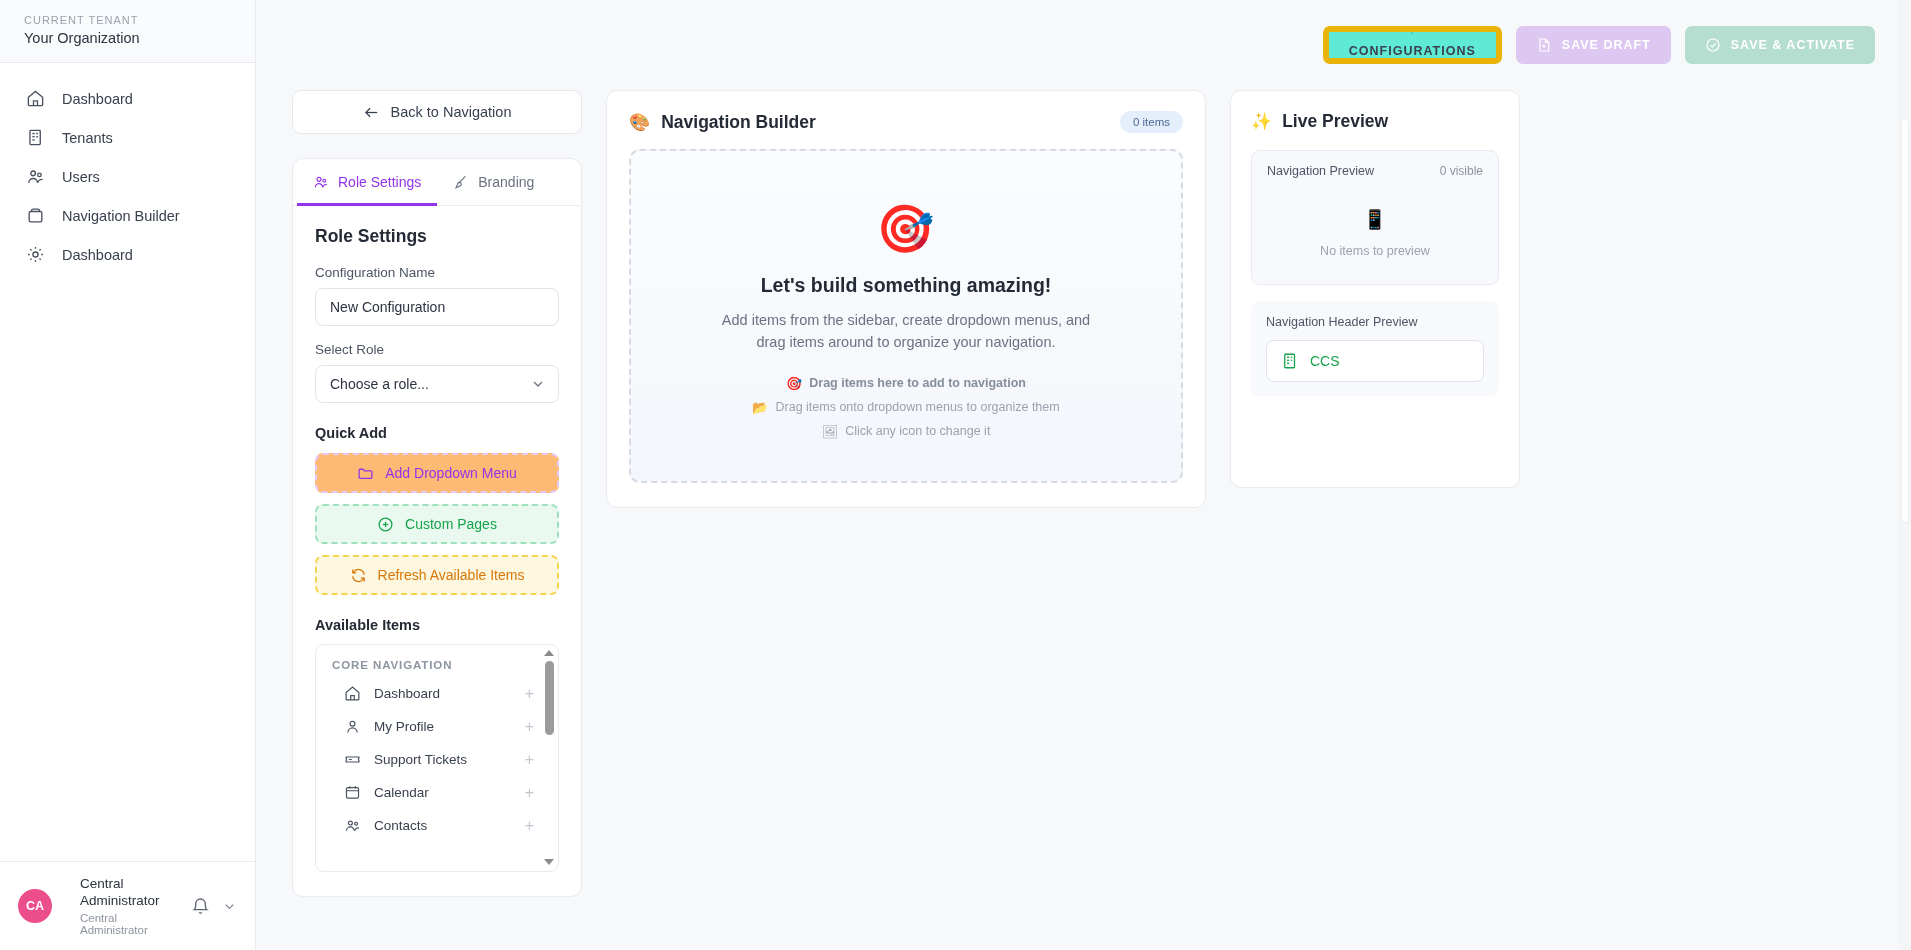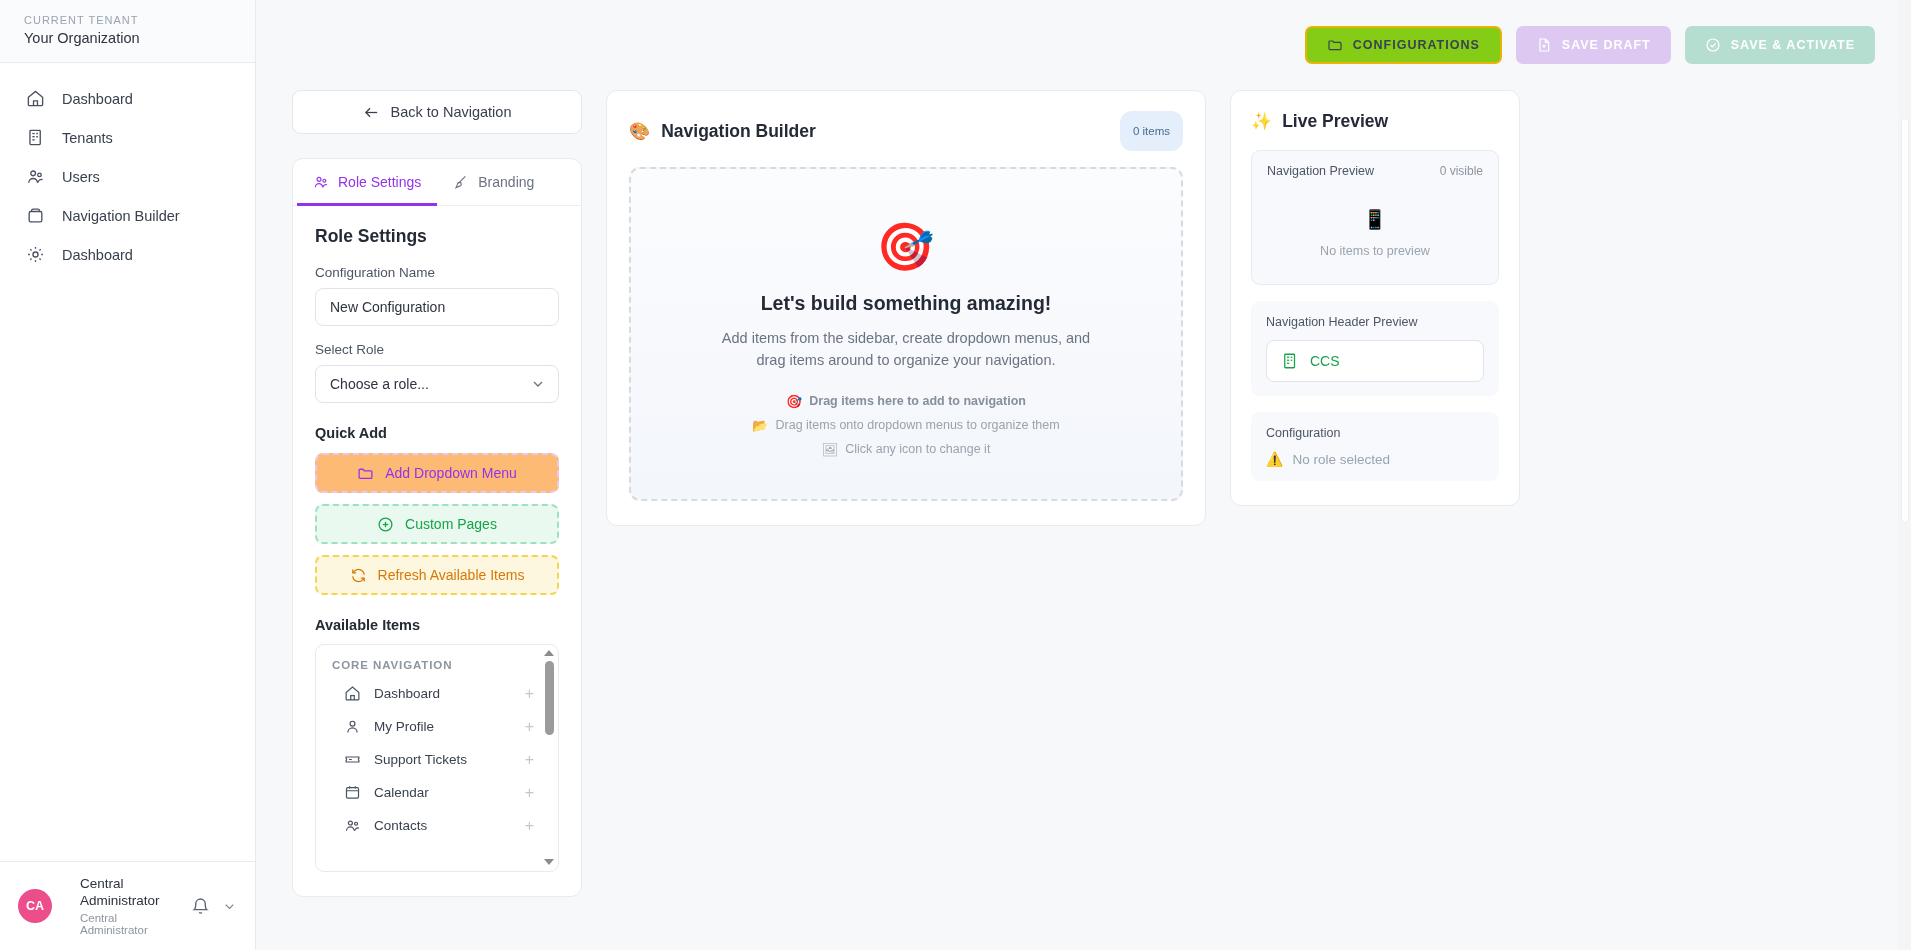--- a/index.html
+++ b/index.html
@@ -66,21 +66,21 @@
     height: 90px; display: flex; align-items: center; justify-content: flex-end;
     padding: 0 36px; gap: 14px;
   }
   .btn {
     height: 38px; border-radius: 7px; display: inline-flex; align-items: center;
     gap: 10px; padding: 0 20px; font-size: 12.5px; font-weight: 700;
     letter-spacing: 1px; cursor: pointer; border: none;
     font-family: "Liberation Sans", sans-serif;
   }
   .btn svg { width: 16px; height: 16px; }
-  .btn-configs { background: #84cc16; color: #3a4252; border: 2px solid #eab308; }
+  .btn-configs { background: #5eead4; color: #3a4252; border: 6px solid #eab308; flex-direction: column; }
   .btn-draft { background: #ddc8f2; color: #ffffff; }
   .btn-activate { background: #b6ded0; color: #ffffff; }
 
   .columns {
     display: flex; gap: 24px; padding: 0 36px; align-items: flex-start;
   }
 
   
   .col-left { width: 290px; flex: 0 0 290px; }
   .back-btn {
@@ -166,21 +166,21 @@
   .col-center { flex: 1 1 auto; max-width: 600px; }
   .card {
     background: #fff; border: 1px solid #e9ebef; border-radius: 11px;
     padding: 20px 22px 24px;
   }
   .card-head { display: flex; align-items: center; justify-content: space-between; margin-bottom: 16px; }
   .card-title { display: flex; align-items: center; gap: 11px; font-size: 17.5px; font-weight: 700; color: #252b36; }
   .emoji { font-size: 17px; line-height: 1; }
   .pill {
     background: #e4effb; color: #4b6b93; font-size: 11.5px; border-radius: 12px;
-    padding: 14px 13px;
+    padding: 5px 13px;
   }
   .dropzone {
     border: 2px dashed #d6dae1; border-radius: 11px;
     background: linear-gradient(180deg,#fbfcfe 0%,#f3f6fb 100%);
     padding: 54px 30px 42px; text-align: center;
   }
   .dz-emoji { font-size: 47px; line-height: 1; }
   .dz-title { font-size: 19.5px; font-weight: 700; color: #252b36; margin-top: 22px; }
   .dz-sub { font-size: 14.5px; color: #6b7382; margin-top: 13px; line-height: 1.5; max-width: 380px; margin-left:auto; margin-right:auto; }
   .hint { font-size: 12.5px; color: #9aa3ae; margin-top: 9px; display: flex; align-items: center; justify-content: center; gap: 7px; }
@@ -522,27 +522,20 @@
                   <line x1="8" y1="7" x2="11" y2="7"></line>
                   <line x1="13" y1="7" x2="15" y2="7"></line>
                   <line x1="8" y1="11" x2="11" y2="11"></line>
                   <line x1="13" y1="11" x2="15" y2="11"></line>
                   <line x1="8" y1="15" x2="11" y2="15"></line>
                 </svg>
               <span class="pv-chip-text">CCS</span>
             </div>
           </div>
 
-          <div class="pv-sub">
-            <div class="pv-sub-label">Configuration</div>
-            <div class="pv-row">
-              <span class="warn">⚠️</span>
-              <span class="txt">No role selected</span>
-            </div>
-          </div>
         </div>
       </div>
 
     </div>
 
     <div class="page-scroll">
       <div class="page-thumb"></div>
     </div>
   </main>
 </div>

